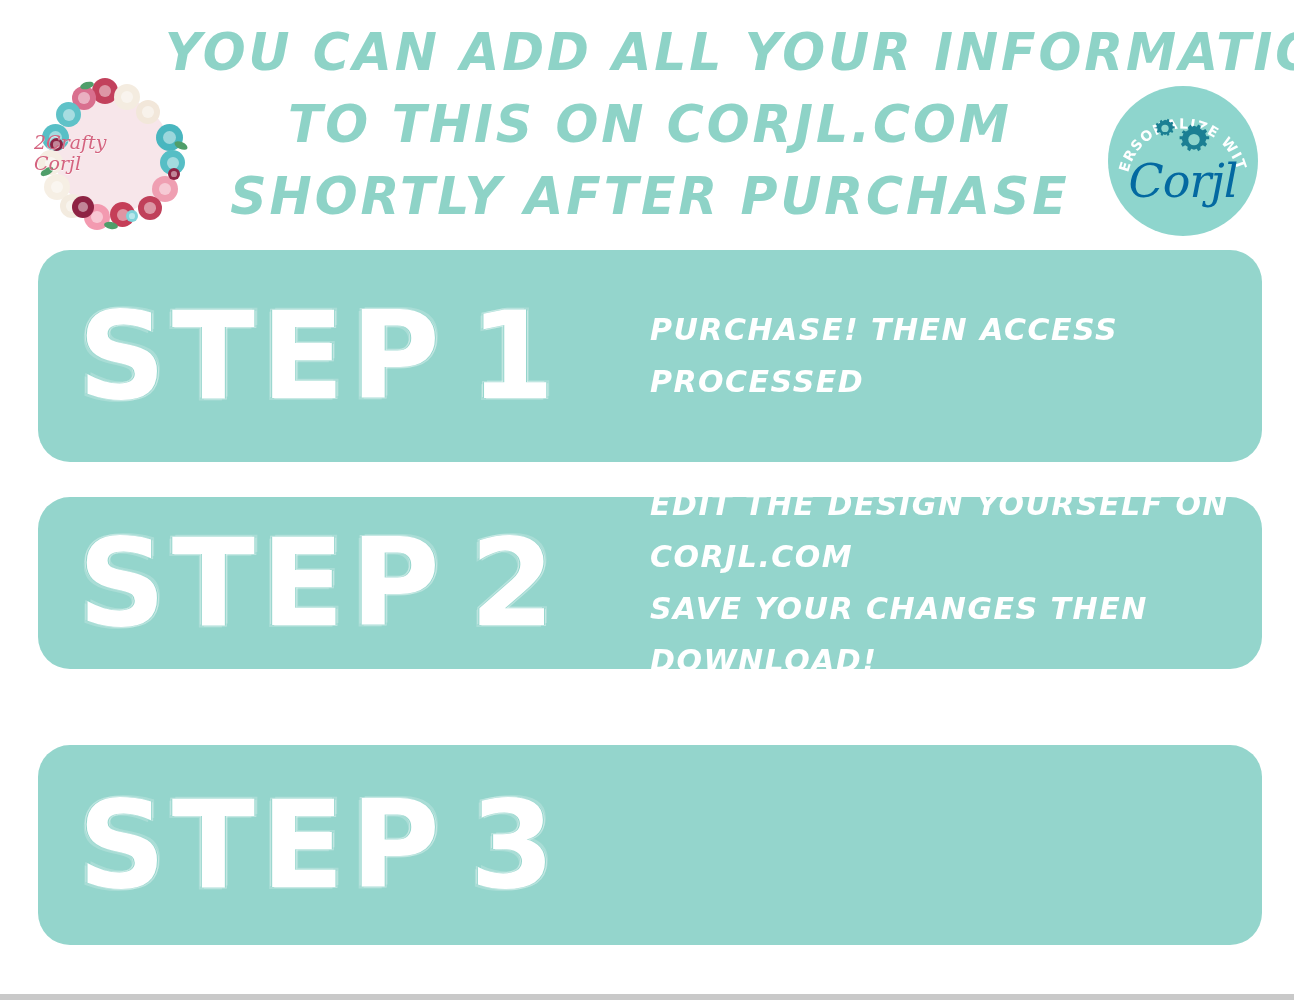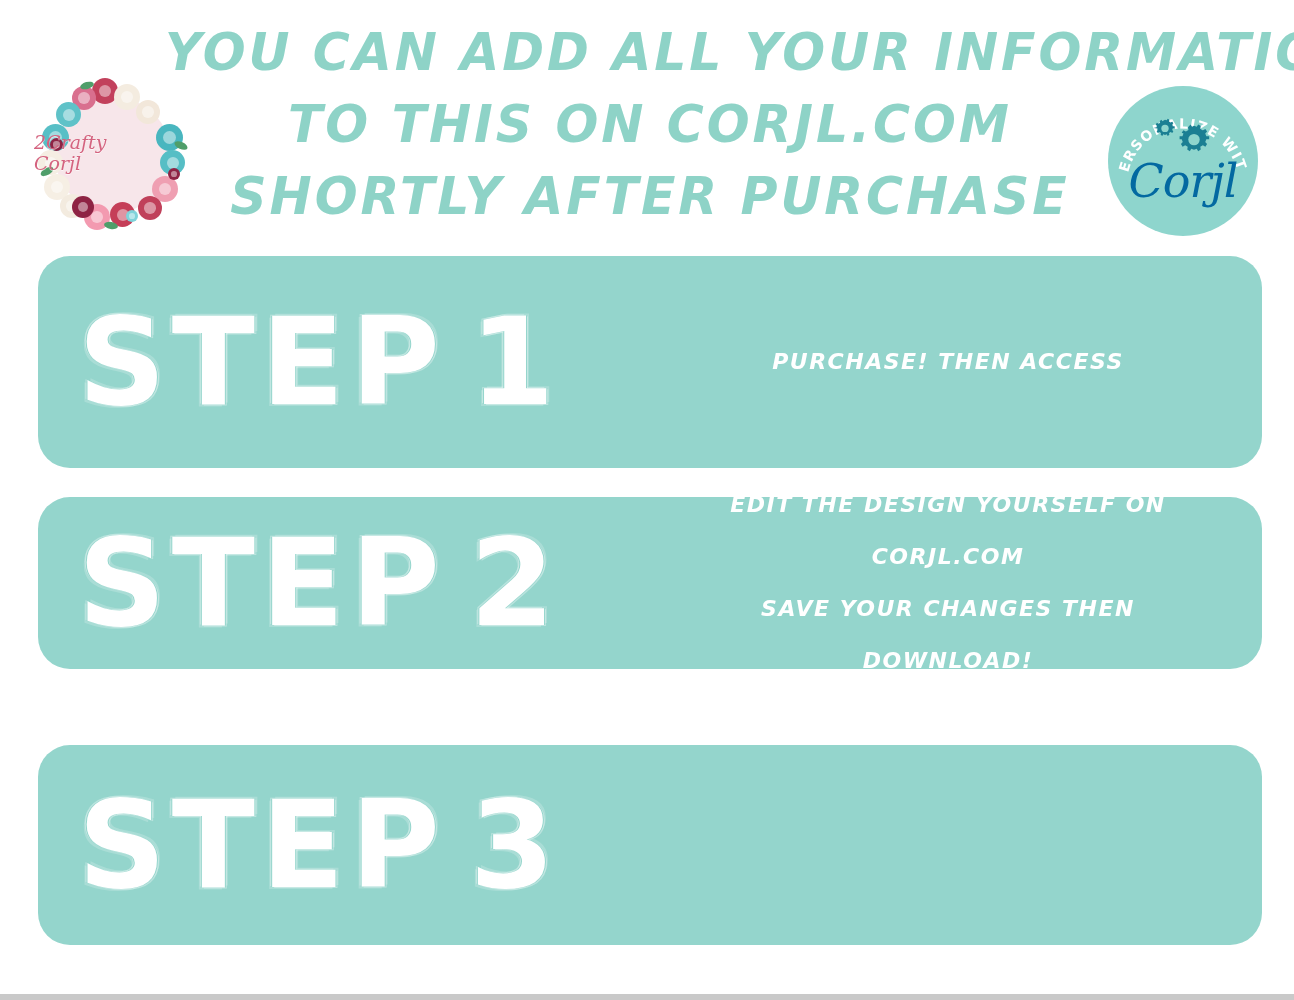--- a/index.html
+++ b/index.html
@@ -136,21 +136,21 @@
 
   
   .step-card {
     position: absolute;
     left: 38px;
     width: 1224px;
     background: #94d5cc;
     border-radius: 32px;
     overflow: hidden;
   }
-  #step-card-1 { top: 256px; height: 212px; }
+  #step-card-1 { top: 250px; height: 212px; }
   #step-card-2 { top: 497px; height: 172px; }
   #step-card-3 { top: 745px; height: 200px; }
 
   .step-label {
     position: absolute;
     left: 40px;
     top: 50%;
     transform: translateY(-50%);
     width: 540px;
     color: #ffffff;
@@ -172,25 +172,24 @@
   .step-desc {
     position: absolute;
     left: 612px;
     right: 16px;
     top: 50%;
     transform: translateY(-50%);
     color: #ffffff;
     font-family: "DejaVu Sans", sans-serif;
     font-weight: bold;
     font-style: italic;
-    font-size: 22px;
+    font-size: 30px;
     line-height: 52px;
     letter-spacing: 1.5px;
     text-transform: uppercase;
-    text-align: center;
   }
   .step-desc .dline { display: block; white-space: nowrap; }
 
   
   #bottom-rule {
     position: absolute;
     left: 0;
     top: 994px;
     width: 1294px;
     height: 6px;
@@ -278,20 +277,21 @@
       <div id="corjl-wordmark">Corjl</div>
     </div>
   </div>
 
   <div class="step-card" id="step-card-1">
     <div class="step-label">
       <span class="step-word">STEP</span><span class="step-num">1</span>
     </div>
     <div class="step-desc">
       <span class="dline">PURCHASE! THEN ACCESS</span>
+      <span class="dline">PROCESSED</span>
     </div>
   </div>
 
   <div class="step-card" id="step-card-2">
     <div class="step-label">
       <span class="step-word">STEP</span><span class="step-num">2</span>
     </div>
     <div class="step-desc">
       <span class="dline">EDIT THE DESIGN YOURSELF ON</span>
       <span class="dline">CORJL.COM</span>

